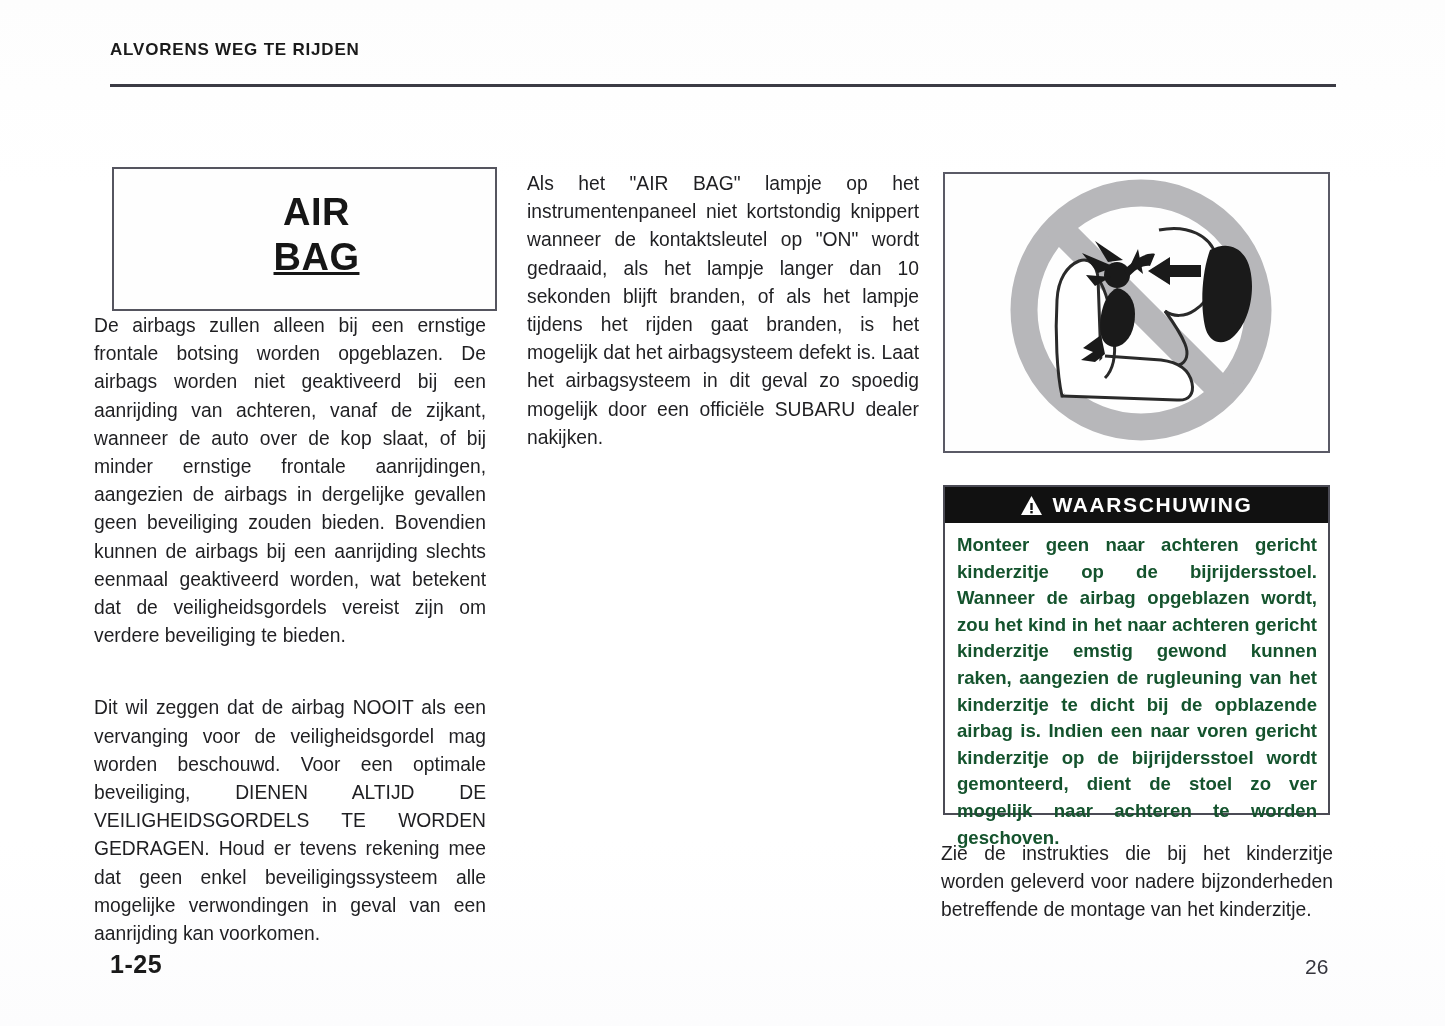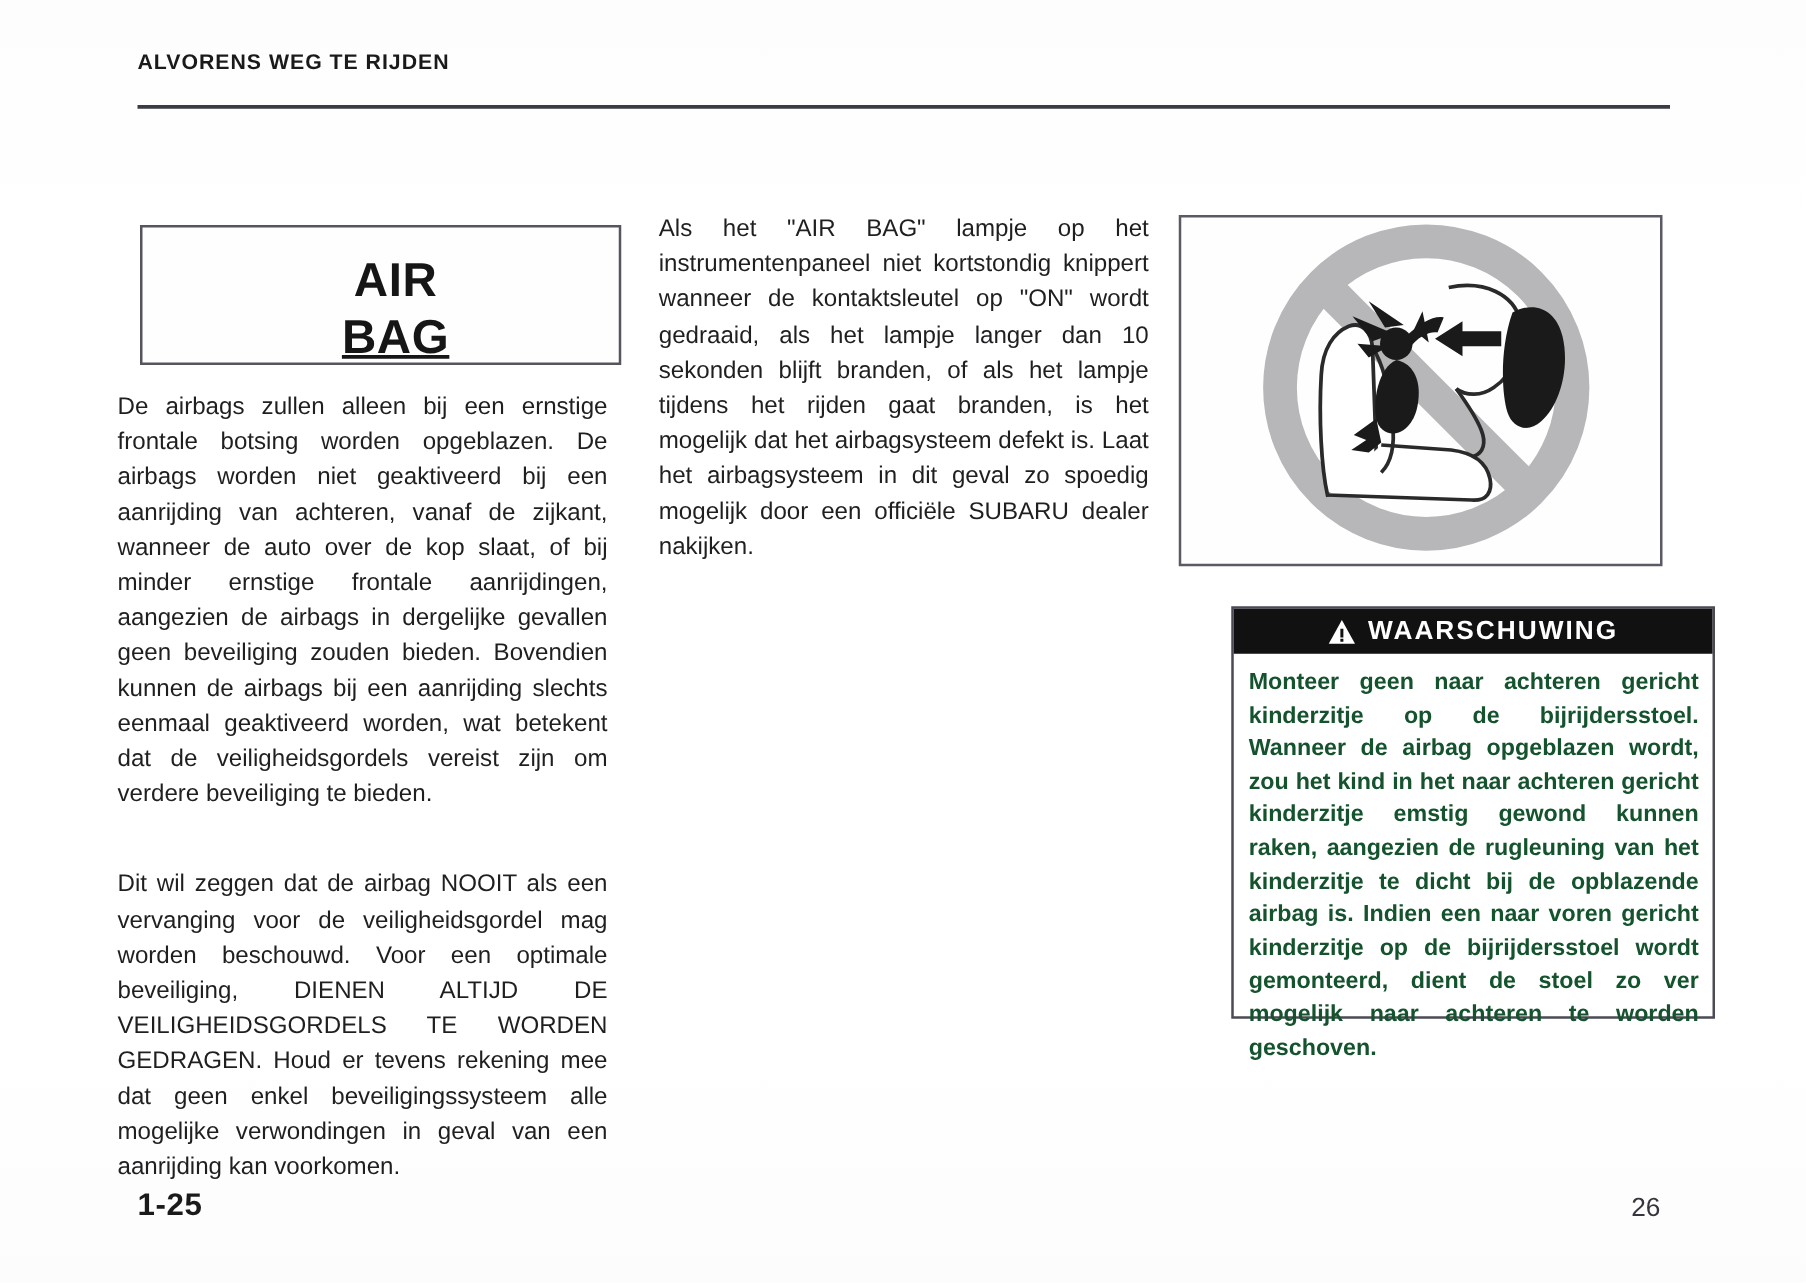--- a/index.html
+++ b/index.html
@@ -56,23 +56,23 @@
     margin: 0;
   }
   .body-text + .body-text {
     margin-top: 44px;
   }
 
   
   .airbag-box {
     position: absolute;
     left: 112px;
-    top: 180px;
+    top: 167px;
     width: 385px;
-    height: 112px;
+    height: 144px;
     border: 2.5px solid #55555f;
     background: #fefefe;
     box-sizing: border-box;
   }
   .airbag-box .ab-line {
     position: absolute;
     left: 0;
     width: 100%;
     text-align: center;
     font-size: 38px;
@@ -101,21 +101,21 @@
     border: 2.5px solid #5a5a66;
     background: #fefefe;
     box-sizing: border-box;
     overflow: hidden;
   }
   .illus-box svg { display: block; }
 
   
   .warning-box {
     position: absolute;
-    left: 985px;
+    left: 943px;
     top: 485px;
     width: 387px;
     height: 330px;
     border: 2.5px solid #4b4b55;
     background: #ffffff;
     box-sizing: border-box;
   }
   .warning-head {
     height: 36px;
     background: #111111;
@@ -228,17 +228,20 @@
       <svg class="warn-tri" width="23" height="21" viewBox="0 0 23 21">
         <path d="M11.5 1 L22 20 L1 20 Z" fill="#ffffff"></path>
         <rect x="10.3" y="8" width="2.4" height="7" fill="#111111"></rect>
         <rect x="10.3" y="16" width="2.4" height="2.4" fill="#111111"></rect>
       </svg>
       <span class="wtitle">WAARSCHUWING</span>
     </div>
     <div class="warning-body">Monteer geen naar achteren gericht kinderzitje op de bijrijdersstoel. Wanneer de airbag opgeblazen wordt, zou het kind in het naar achteren gericht kinderzitje emstig gewond kunnen raken, aangezien de rugleuning van het kinderzitje te dicht bij de opblazende airbag is. Indien een naar voren gericht kinderzitje op de bijrijdersstoel wordt gemonteerd, dient de stoel zo ver mogelijk naar achteren te worden geschoven.</div>
   </div>
 
+  <div class="col3-after">
+    <p class="body-text">Zie de instrukties die bij het kinderzitje worden geleverd voor nadere bijzonderheden betreffende de montage van het kinderzitje.</p>
+  </div>
 
   <div class="folio-left">1-25</div>
   <div class="folio-right">26</div>
 
 </div>
 
 </body></html>

